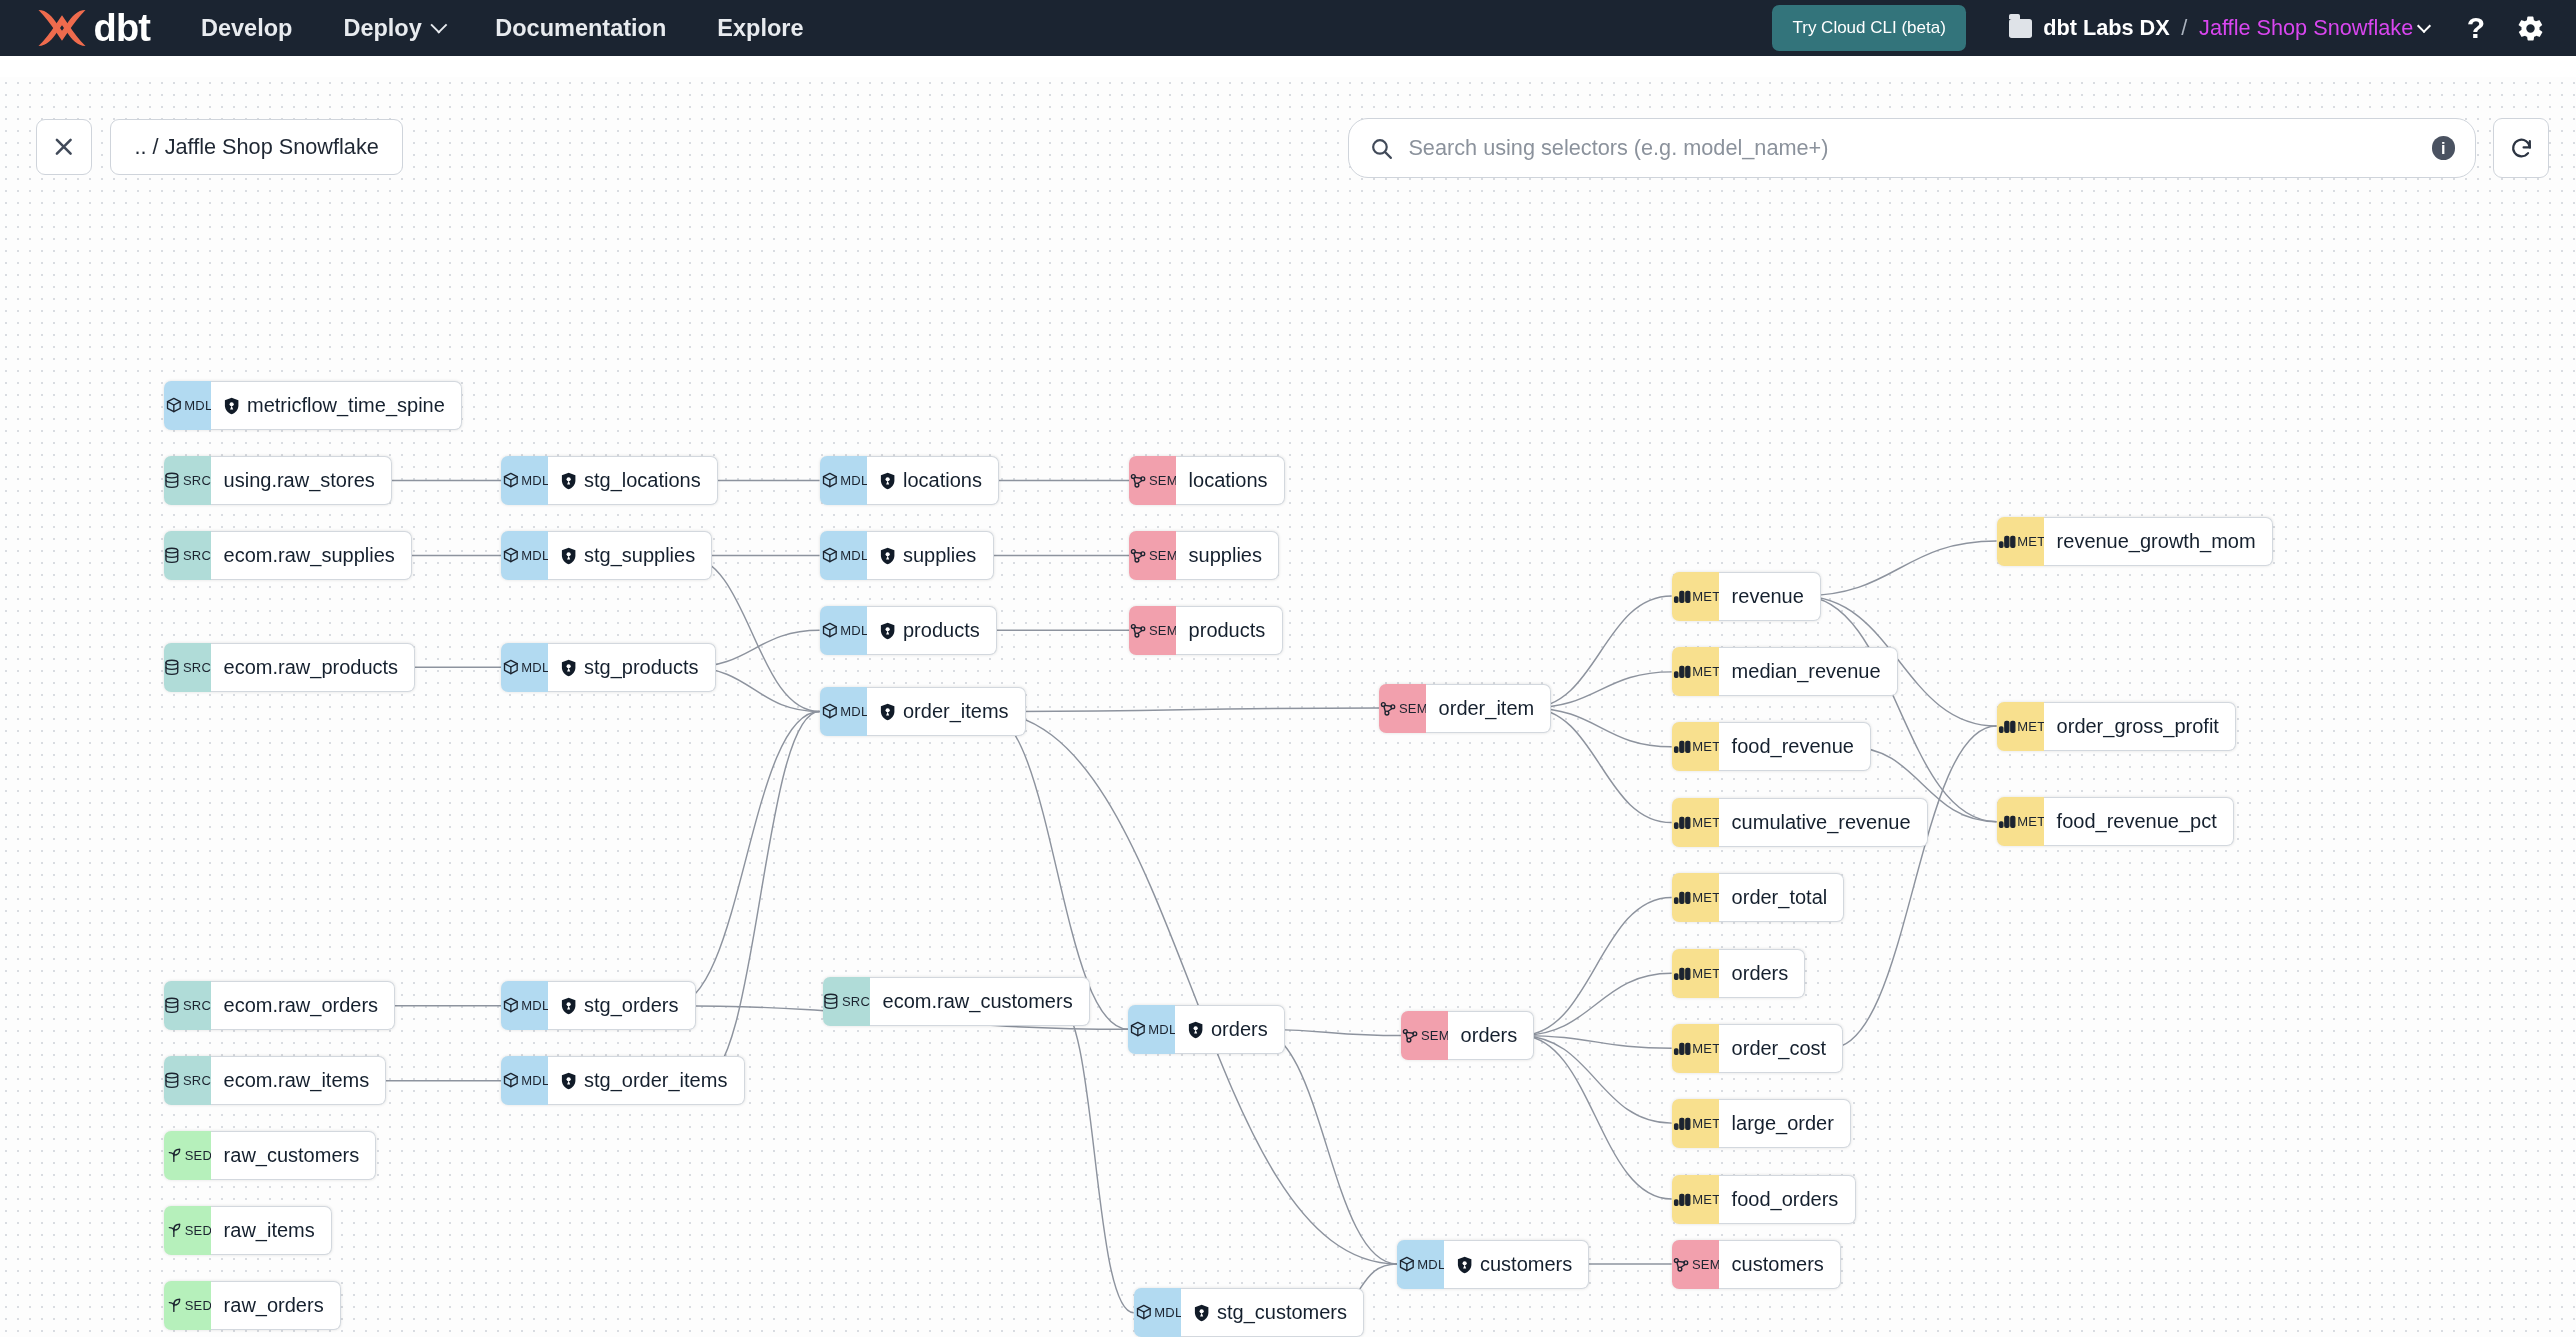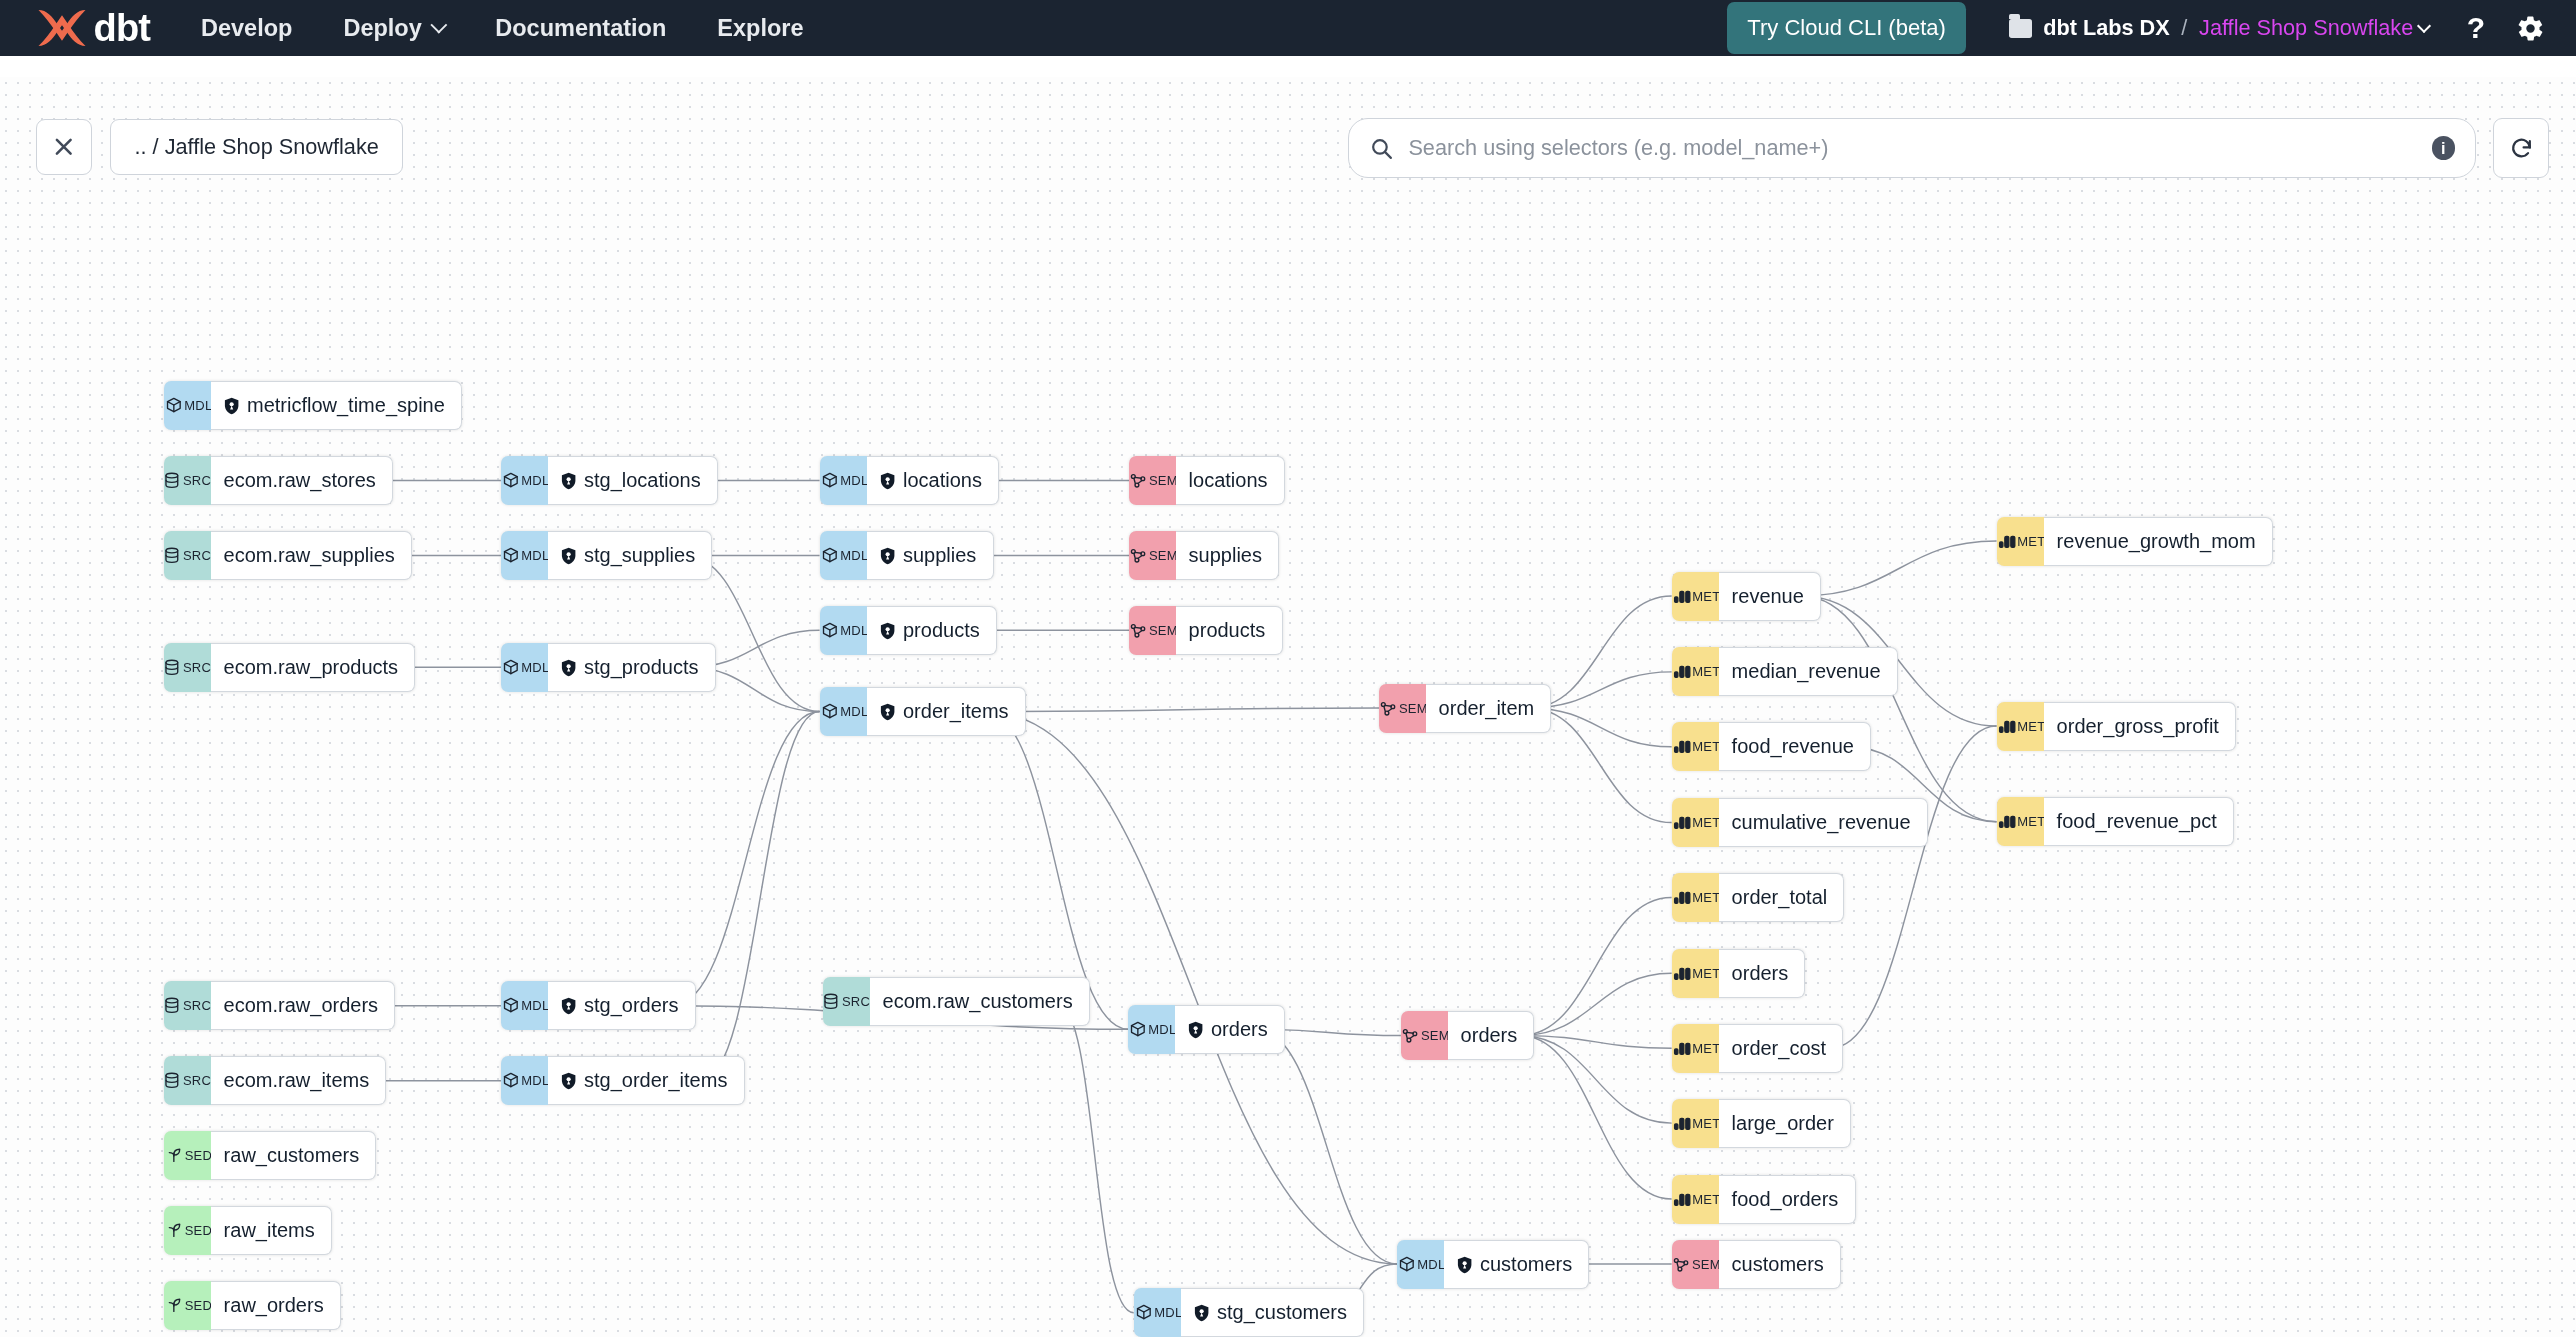--- a/index.html
+++ b/index.html
@@ -31,21 +31,21 @@
   .nav-link:first-of-type { margin-left: 78px; }
   .chev {
     display: inline-block; width: 11.7px; height: 11.7px;
     border-right: 2.7px solid #e8ebef; border-bottom: 2.7px solid #e8ebef;
     transform: rotate(45deg); margin-left: 10.8px; margin-bottom: 5.4px;
   }
   #nav-right {
     margin-left: auto; display: flex; align-items: center; margin-right: 31px;
   }
   #cli-btn {
-    background: #33747b; color: #fff; font-size: 22px;
+    background: #33747b; color: #fff; font-size: 17px;
     padding: 12.6px 20px; border-radius: 7.2px; white-space: nowrap;
     cursor: pointer; font-weight: 400;
   }
   #folder-icon {
     width: 23.5px; height: 19px; background: #dfe3e8;
     border-radius: 2.7px; margin-left: 43px; position: relative;
   }
   #folder-icon::before {
     content:''; position:absolute; top:-4.5px; left:0;
     width: 10.8px; height: 5.4px; background: #dfe3e8; border-radius: 1.8px 1.8px 0 0;
@@ -281,21 +281,21 @@
           <span class="bg-ico">
             <svg width="21.7" height="20" viewBox="0 0 24 22" fill="none" stroke="#1c2430" stroke-width="1.5" stroke-linejoin="round" stroke-linecap="round">
               <ellipse cx="12" cy="5" rx="6.5" ry="2.6"></ellipse>
               <path d="M5.5 5 v5 a6.5 2.6 0 0 0 13 0 V5"></path>
               <path d="M5.5 10.5 v5 a6.5 2.6 0 0 0 13 0 v-5"></path>
             </svg>
           </span>
           <span class="bt">SRC</span>
         </div>
         <div class="nbody">
-          <span class="nlabel">ecom.raw_stores</span>
+          <span class="nlabel">using.raw_stores</span>
         </div>
       </div>
       <div class="node t-src" style="left: 164px; top: 454px; width: 224px;">
         <div class="badge">
           <span class="bg-ico">
             <svg width="21.7" height="20" viewBox="0 0 24 22" fill="none" stroke="#1c2430" stroke-width="1.5" stroke-linejoin="round" stroke-linecap="round">
               <ellipse cx="12" cy="5" rx="6.5" ry="2.6"></ellipse>
               <path d="M5.5 5 v5 a6.5 2.6 0 0 0 13 0 V5"></path>
               <path d="M5.5 10.5 v5 a6.5 2.6 0 0 0 13 0 v-5"></path>
             </svg>

